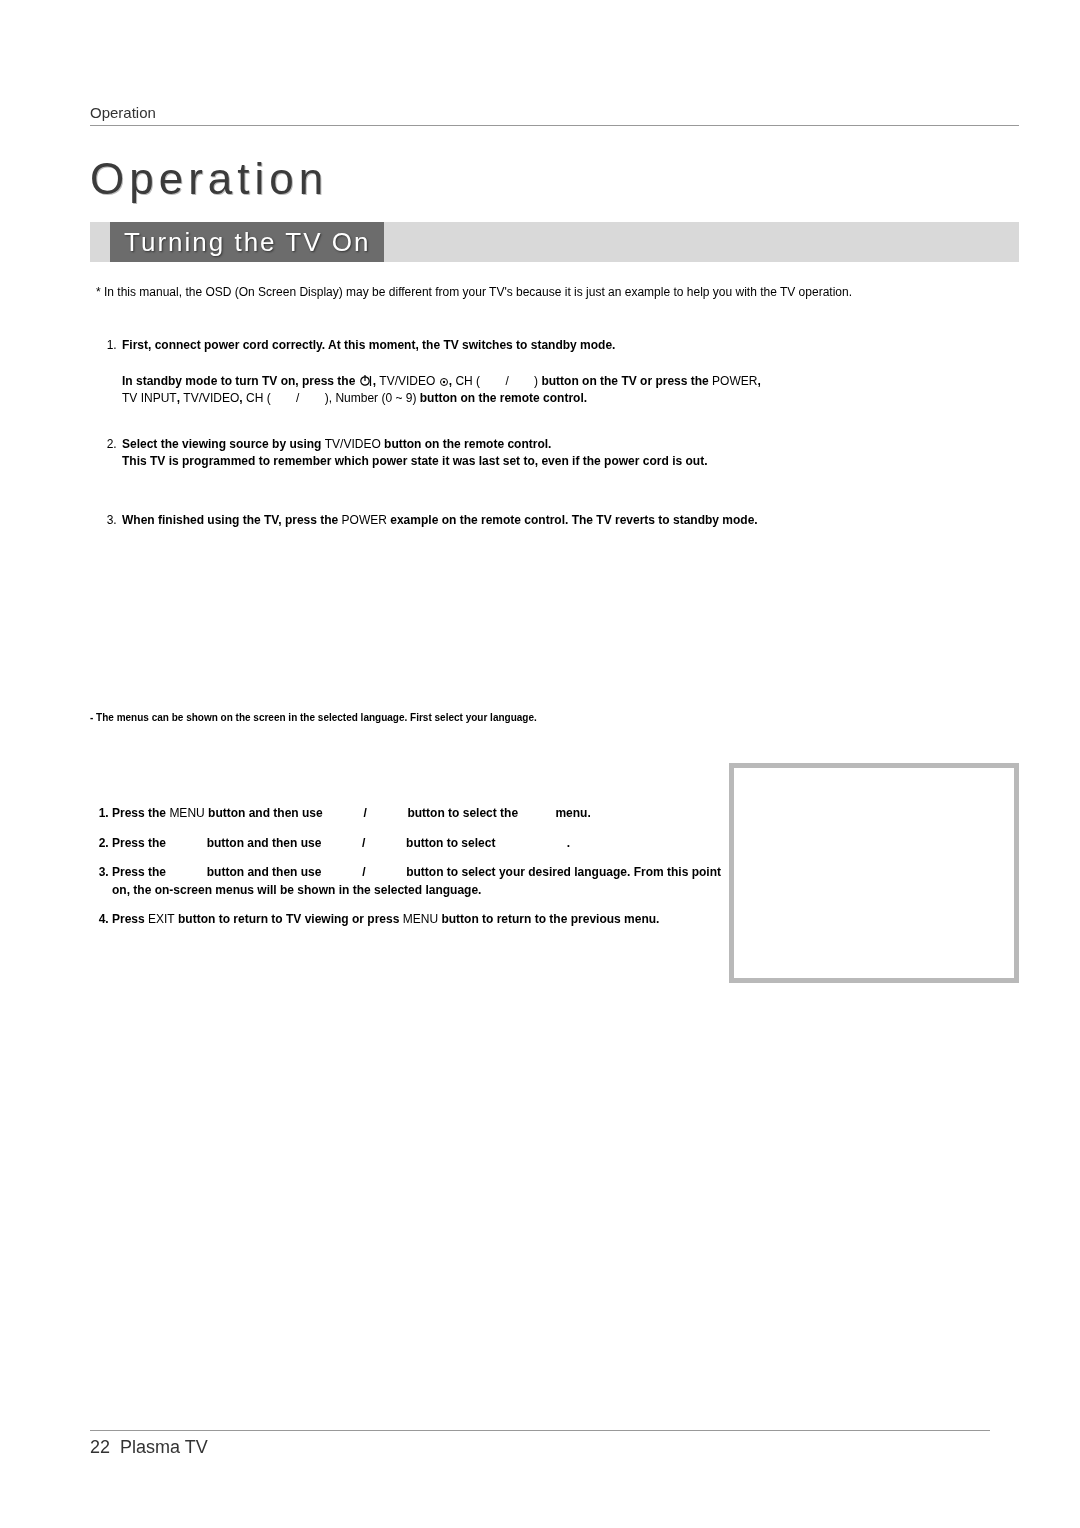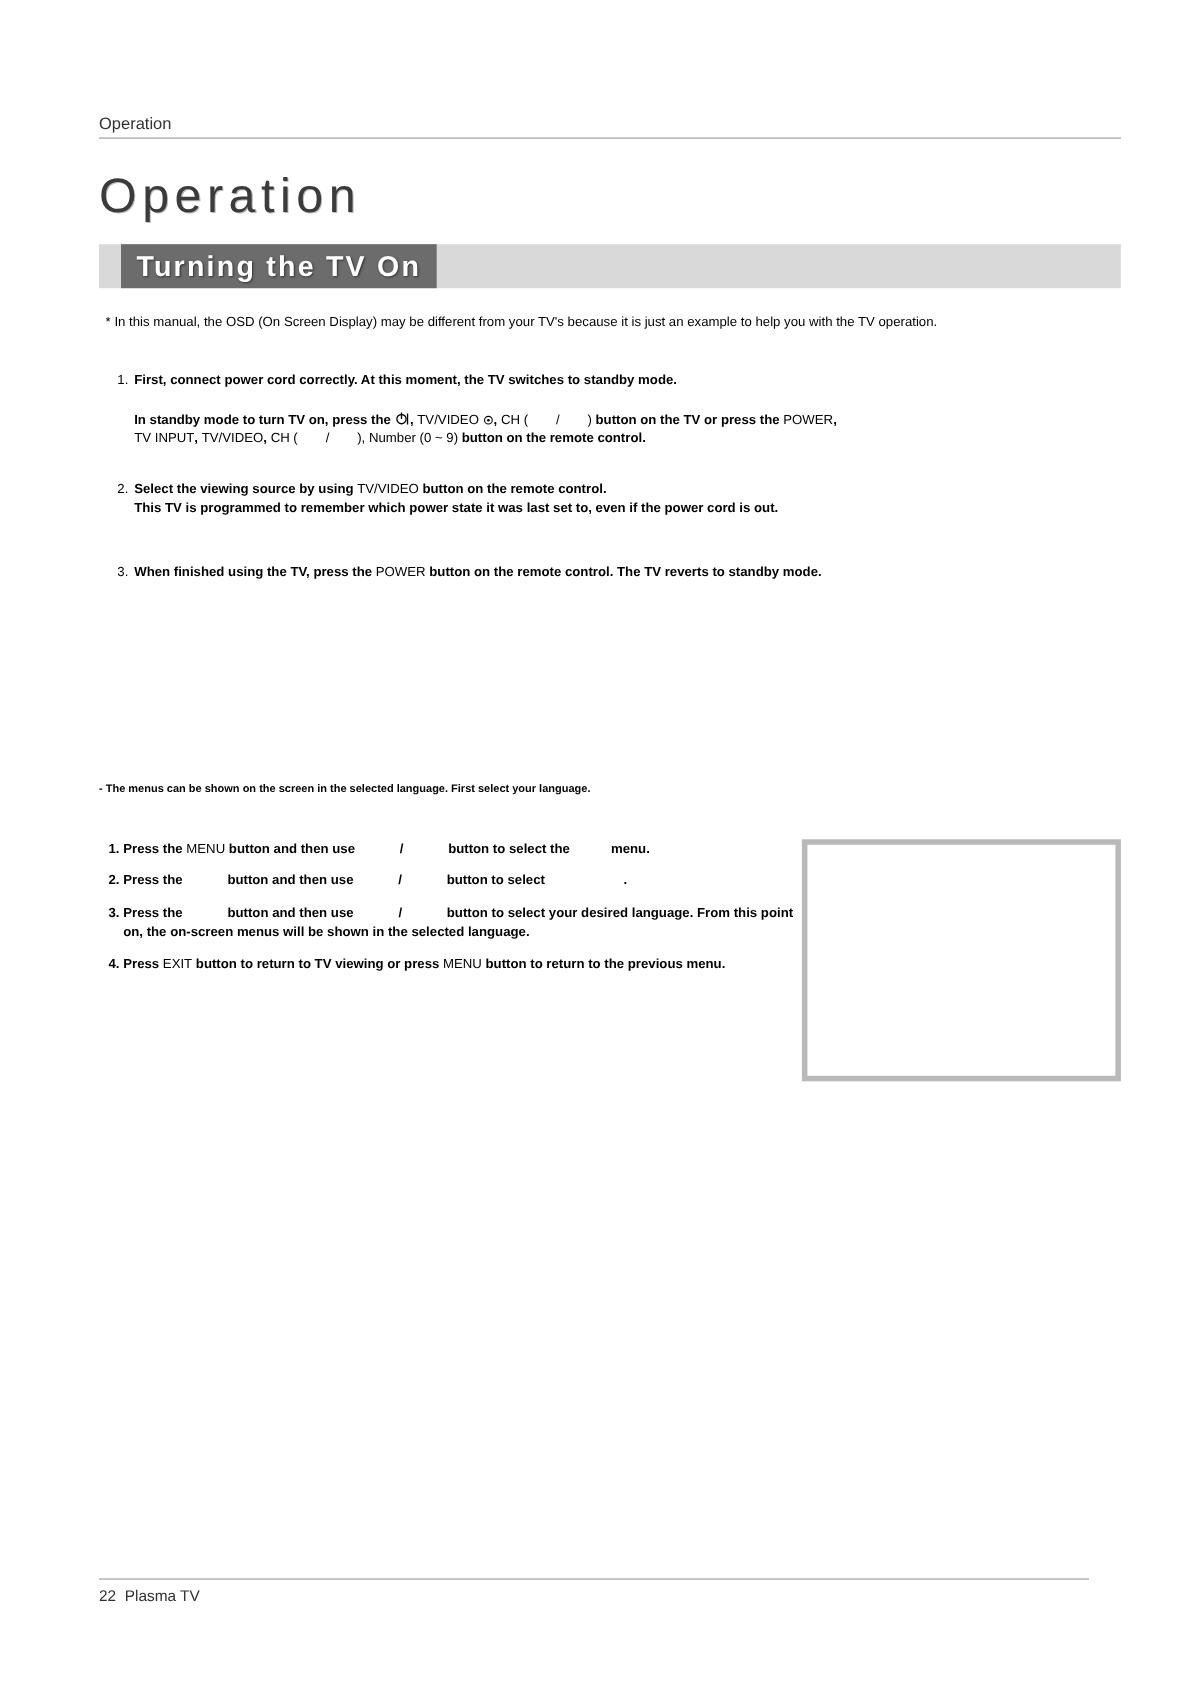--- a/index.html
+++ b/index.html
@@ -44,21 +44,20 @@
     left: 20px;
     top: 0;
     height: 40px;
     background: #6c6c6c;
     color: #fff;
     font-size: 26px;
     letter-spacing: 2px;
     padding: 0 14px;
     line-height: 40px;
     text-shadow: 1px 1px 2px #333;
-    font-weight: bold;
   }
   .note, .body-text, ol, ul {
     font-size: 12px;
     line-height: 1.45;
   }
   .note {
     margin: 0 0 36px 0;
     padding-left: 6px;
   }
   ol.num {
@@ -92,21 +91,21 @@
   }
   .dash-note {
     font-size: 10px;
     font-weight: bold;
     margin: 0 0 40px 0;
     padding-left: 0;
   }
   .two-col {
     display: flex;
     gap: 8px;
-    align-items: flex-start;
+    align-items: center;
   }
   .col-left {
     flex: 1;
     font-size: 14.5px;
     font-weight: bold;
     line-height: 1.5;
     text-align: justify;
   }
   .col-left ol {
     list-style: decimal;
@@ -125,21 +124,21 @@
     background: #fff;
     flex: 0 0 280px;
   }
   .footer {
     position: absolute;
     left: 90px;
     right: 90px;
     bottom: 70px;
     border-top: 1px solid #999;
     padding-top: 6px;
-    font-size: 14px;
+    font-size: 18px;
     color: #333;
   }
   .power-icon, .dot-icon {
     display: inline-block;
     vertical-align: middle;
   }
   .power-icon svg, .dot-icon svg { display: inline; vertical-align: -2px; }
   .gap { display: inline-block; width: 22px; }
   .gap2 { display: inline-block; width: 34px; }
 </style>
@@ -175,21 +174,21 @@
         <span class="nb">TV INPUT</span><span class="b">, </span><span class="nb">TV/VIDEO</span><span class="b">, </span><span class="nb">CH (</span><span class="gap"></span><span class="nb"> / </span><span class="gap"></span><span class="nb">), </span><span class="nb">Number (0 ~ 9) </span><span class="b">button on the remote control.</span>
       </div>
     </li>
     <li>
       <div>
         <span class="b">Select the viewing source by using </span><span class="nb">TV/VIDEO</span><span class="b"> button on the remote control.</span>
       </div>
       <div class="b">This TV is programmed to remember which power state it was last set to, even if the power cord is out.</div>
     </li>
     <li>
-      <span class="b">When finished using the TV, press the </span><span class="nb">POWER</span><span class="b"> button on the remote control. The TV reverts to standby mode.</span>
+      <span class="b">When finished using the TV, press the </span><span class="nb">POWER</span><span class="b"> example on the remote control. The TV reverts to standby mode.</span>
     </li>
   </ol>
 
   <div class="section-gap"></div>
 
 
 
   <p class="dash-note">- The menus can be shown on the screen in the selected language. First select your language.</p>
 
   <div class="two-col">

